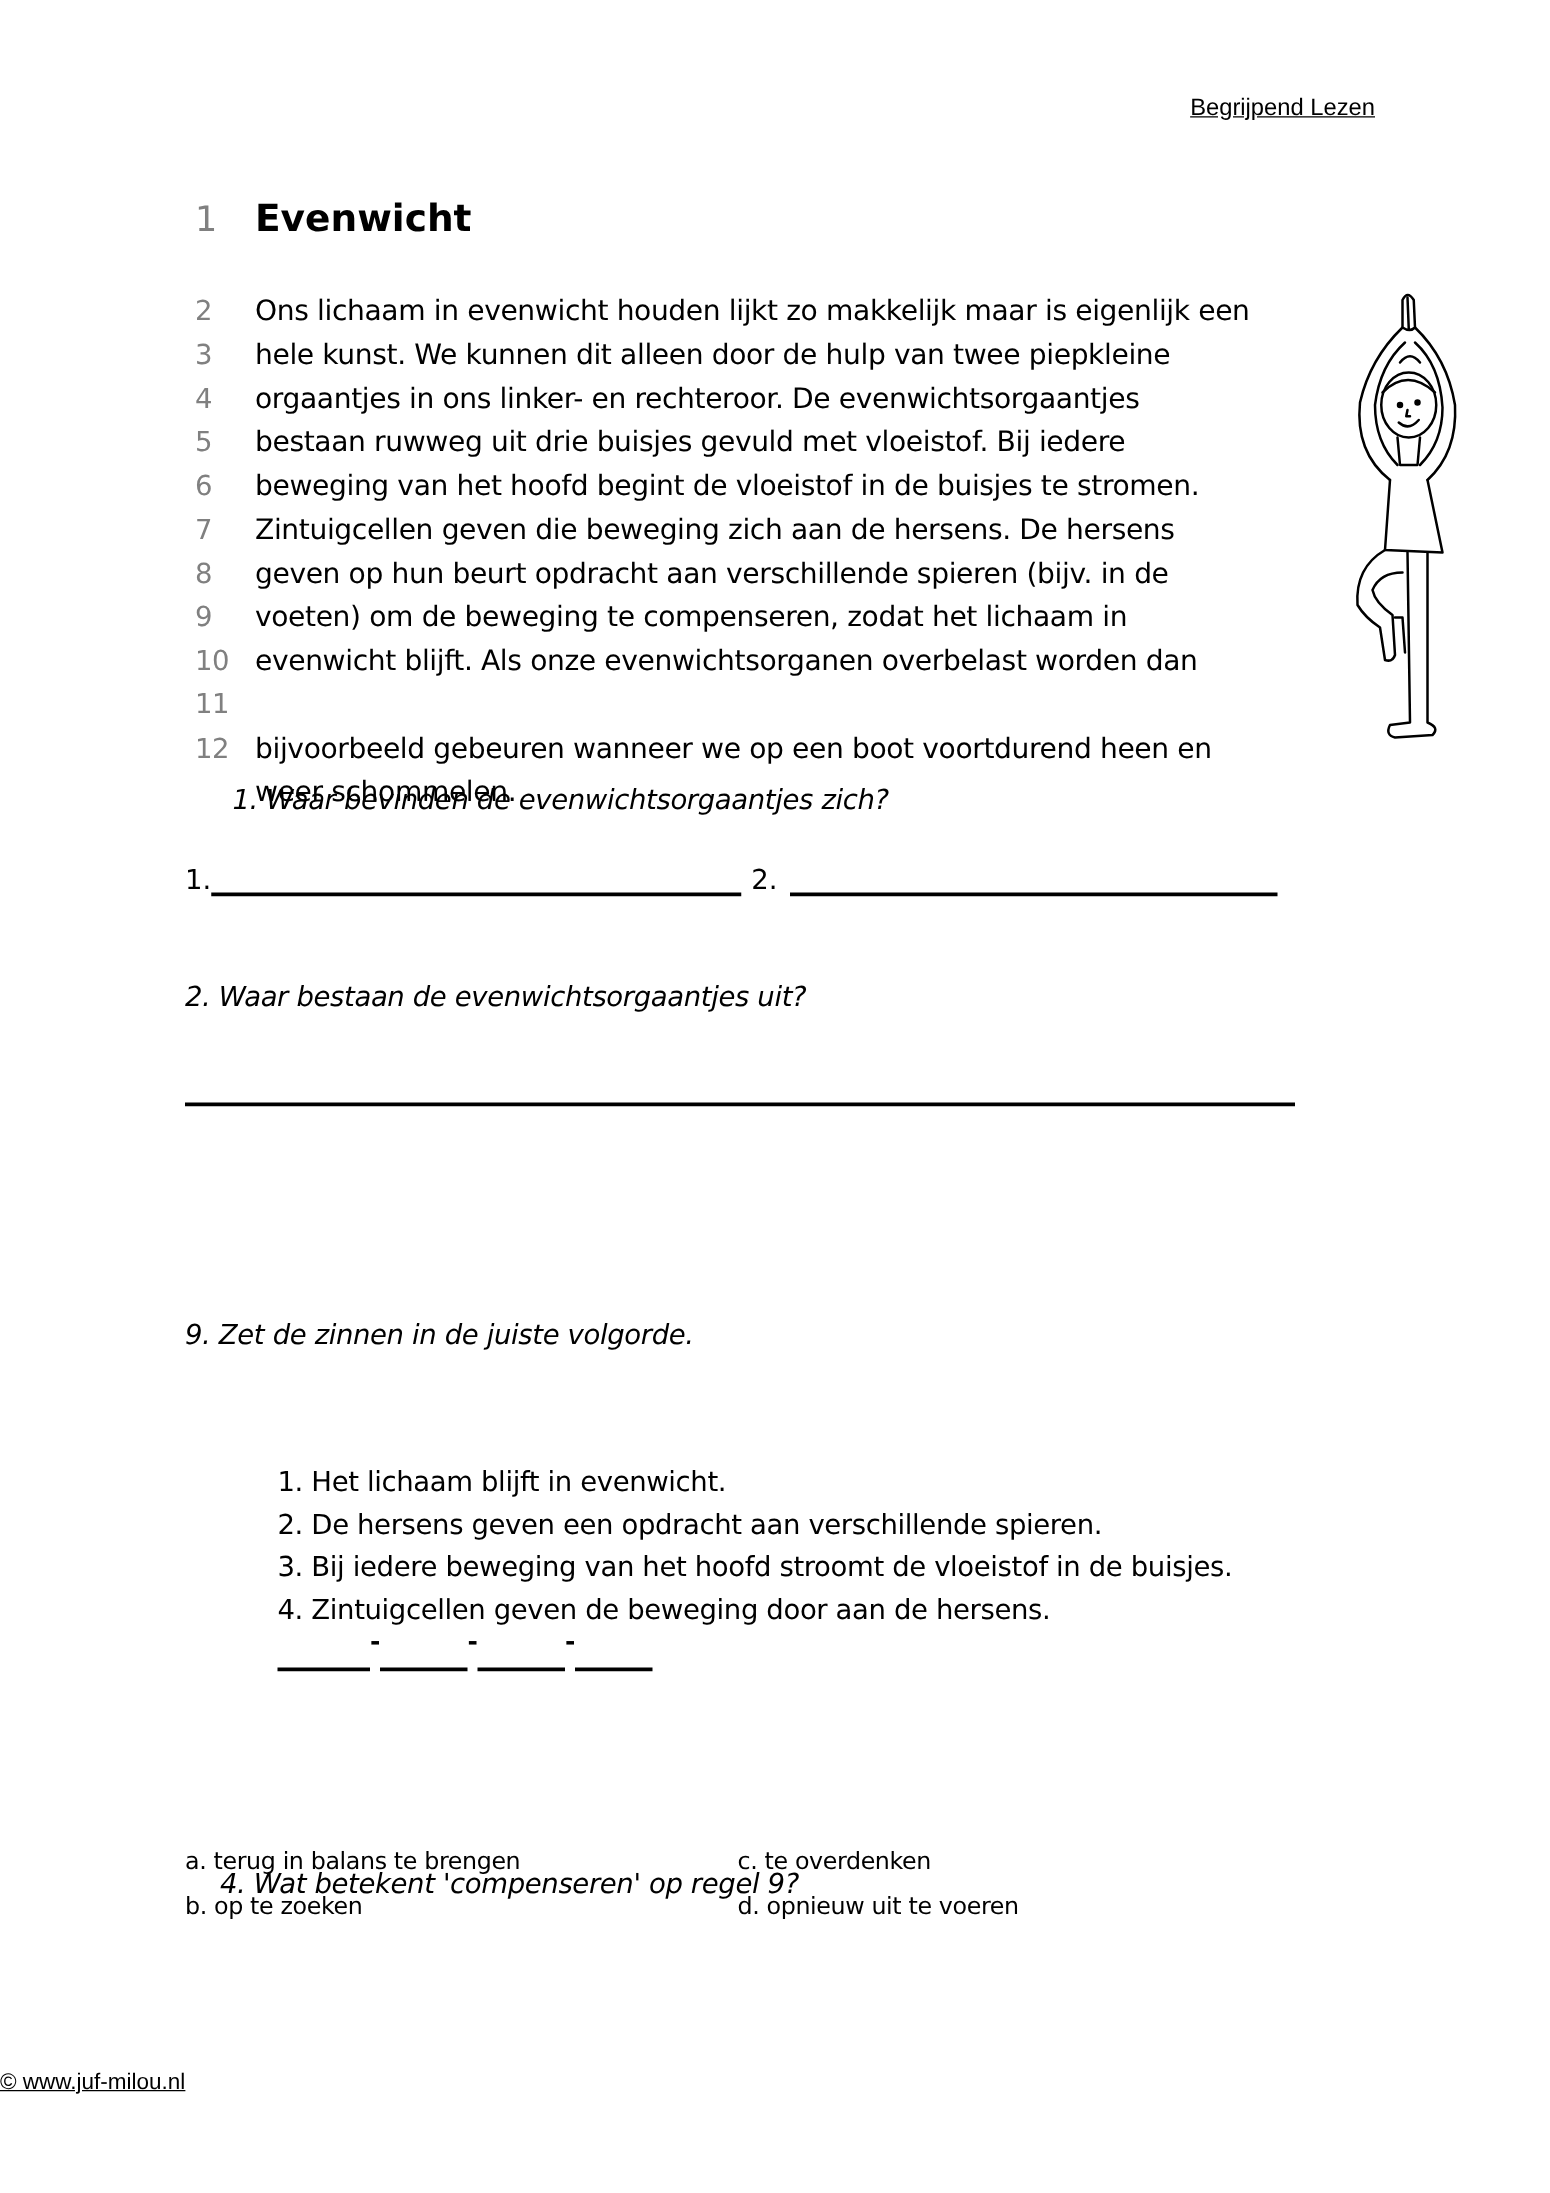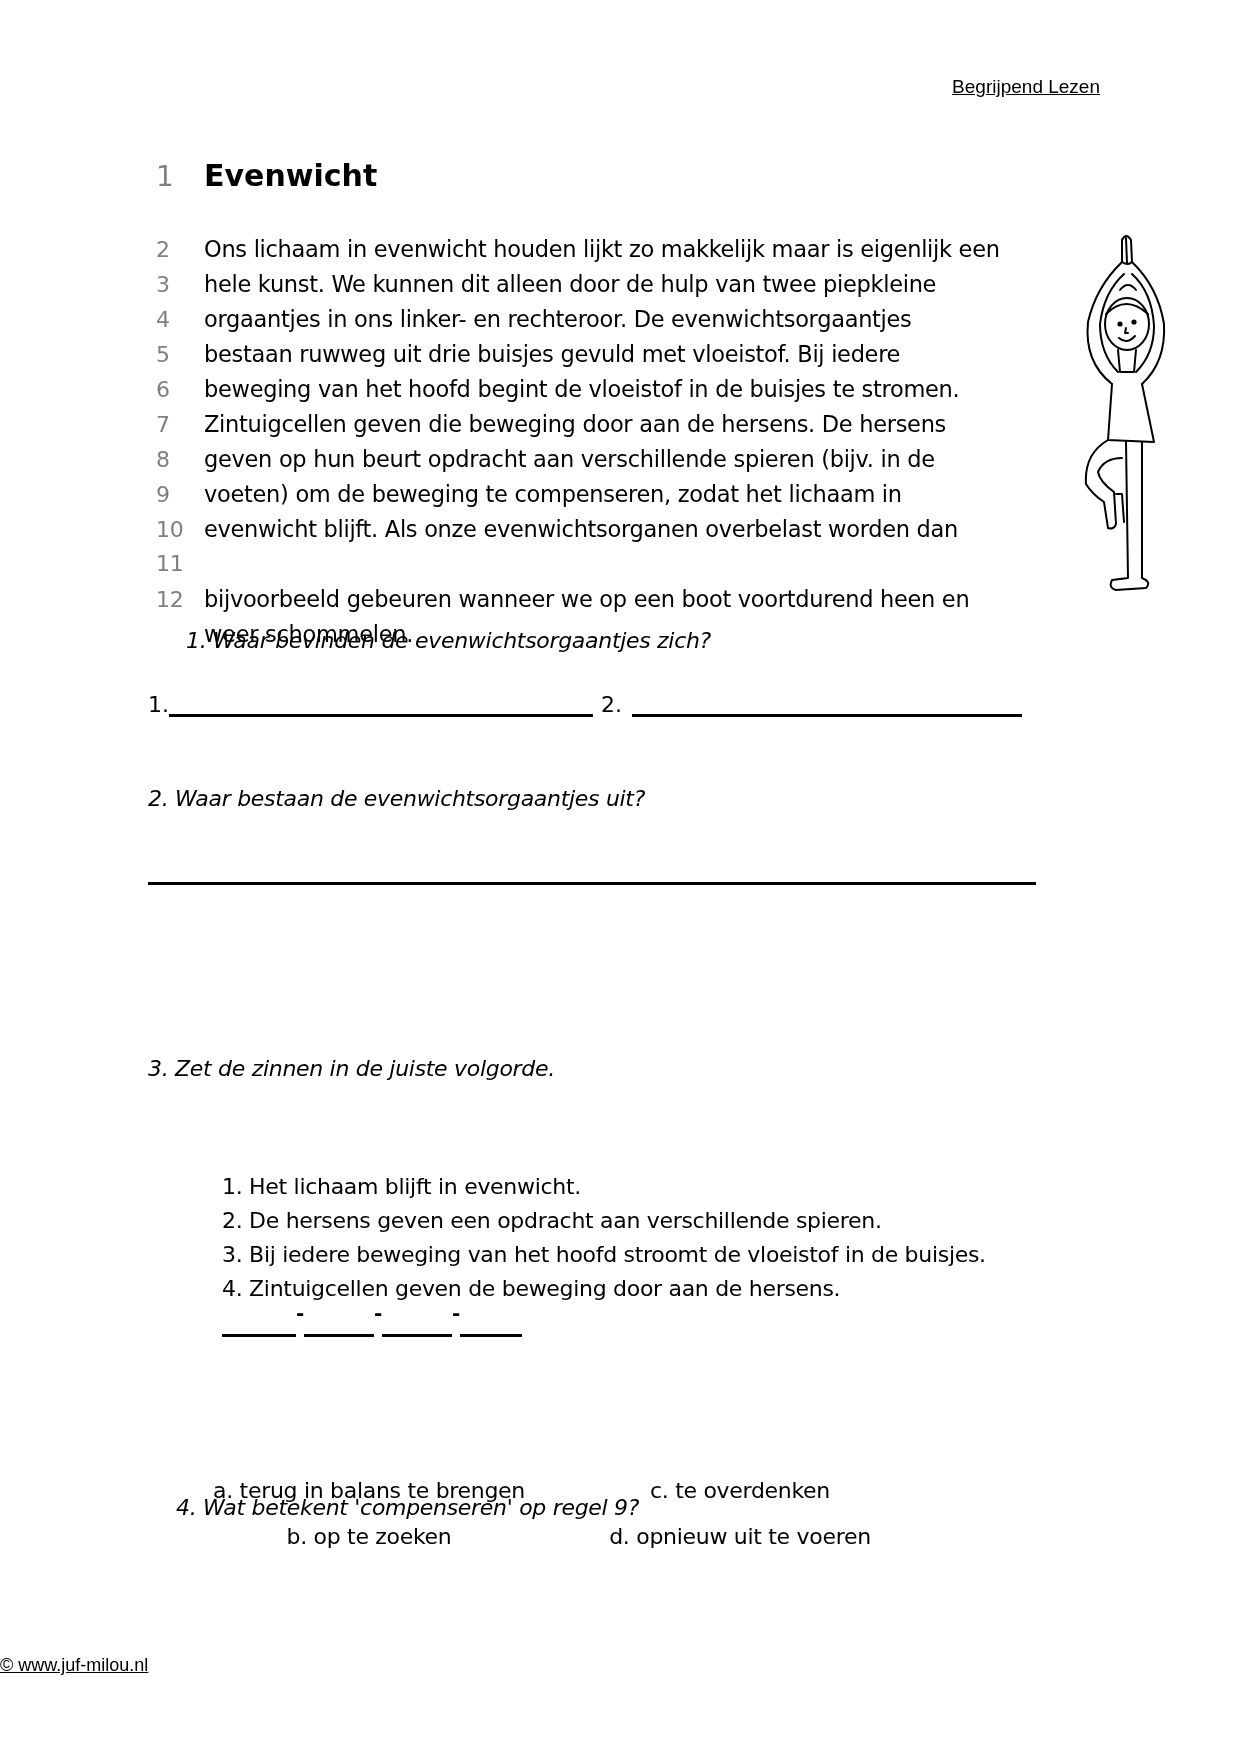--- a/index.html
+++ b/index.html
@@ -27,21 +27,21 @@
 
     .seq-list { position: absolute; left: 222px; top: 1130px; font-size: 22px; letter-spacing: -0.3px; margin-top: 44px; }
     .seq-item { height: 34px; white-space: nowrap; }
 
     .order-row { position: absolute; left: 222px; top: 1312px; display: flex; align-items: flex-end; font-size: 20px; }
     .order-row .seg { display: inline-block; width: 70px; border-bottom: 3px solid #000; height: 22px; }
     .order-row .seg.s1 { width: 74px; }
     .order-row .seg.s4 { width: 62px; }
     .order-row .dash { display: inline-block; width: 8px; text-align: center; position: relative; top: -12px; font-weight: bold; }
 
-    .choices { position: absolute; left: 148px; top: 1478px; font-size: 22px; display: grid; grid-template-columns: 442px 300px; row-gap: 12px; letter-spacing: -0.3px; text-align: center; }
+    .choices { position: absolute; left: 148px; top: 1478px; font-size: 19px; display: grid; grid-template-columns: 442px 300px; row-gap: 2px; letter-spacing: -0.3px; }
     .choice { height: 34px; white-space: nowrap; }
 
     .footer { position: absolute; top: 1655px; left: 0; width: 100%; font-size: 18px; }
   </style>
 </head>
 <body>
 
 <div class="header sans">Begrijpend Lezen</div>
 
 <div class="title-row hand">
@@ -65,21 +65,21 @@
   <div class="pline">
       <span class="lnum">5</span>
       <span class="txt">bestaan ruwweg uit drie buisjes gevuld met vloeistof. Bij iedere</span>
     </div>
   <div class="pline">
       <span class="lnum">6</span>
       <span class="txt">beweging van het hoofd begint de vloeistof in de buisjes te stromen.</span>
     </div>
   <div class="pline">
       <span class="lnum">7</span>
-      <span class="txt">Zintuigcellen geven die beweging door aan de hersens. De hersens</span>
+      <span class="txt">Zintuigcellen geven die beweging zich aan de hersens. De hersens</span>
     </div>
   <div class="pline">
       <span class="lnum">8</span>
       <span class="txt">geven op hun beurt opdracht aan verschillende spieren (bijv. in de</span>
     </div>
   <div class="pline">
       <span class="lnum">9</span>
       <span class="txt">voeten) om de beweging te compenseren, zodat het lichaam in</span>
     </div>
   <div class="pline">
@@ -136,21 +136,21 @@
   <span class="blank" style="width:424px;"></span>
   <span style="margin-left:8px;">2.</span>
   <span class="blank" style="width:390px; margin-left:10px;"></span>
 </div>
 
 <div class="question hand" style="top:786px;">2. Waar bestaan de evenwichtsorgaantjes uit?</div>
 <div class="answer-row" style="top:858px;">
   <span class="blank" style="width:888px;"></span>
 </div>
 
-<div class="question hand" style="top:1056px;">3. Zet de zinnen in de juiste volgorde.</div>
+<div class="question hand" style="top:1056px;">9. Zet de zinnen in de juiste volgorde.</div>
 <div class="seq-list hand">
   <div class="seq-item">1. Het lichaam blijft in evenwicht.</div>
   <div class="seq-item">2. De hersens geven een opdracht aan verschillende spieren.</div>
   <div class="seq-item">3. Bij iedere beweging van het hoofd stroomt de vloeistof in de buisjes.</div>
   <div class="seq-item">4. Zintuigcellen geven de beweging door aan de hersens.</div>
 </div>
 <div class="order-row hand">
   <span class="seg s1"></span>
   <span class="dash">-</span>
   <span class="seg"></span>

